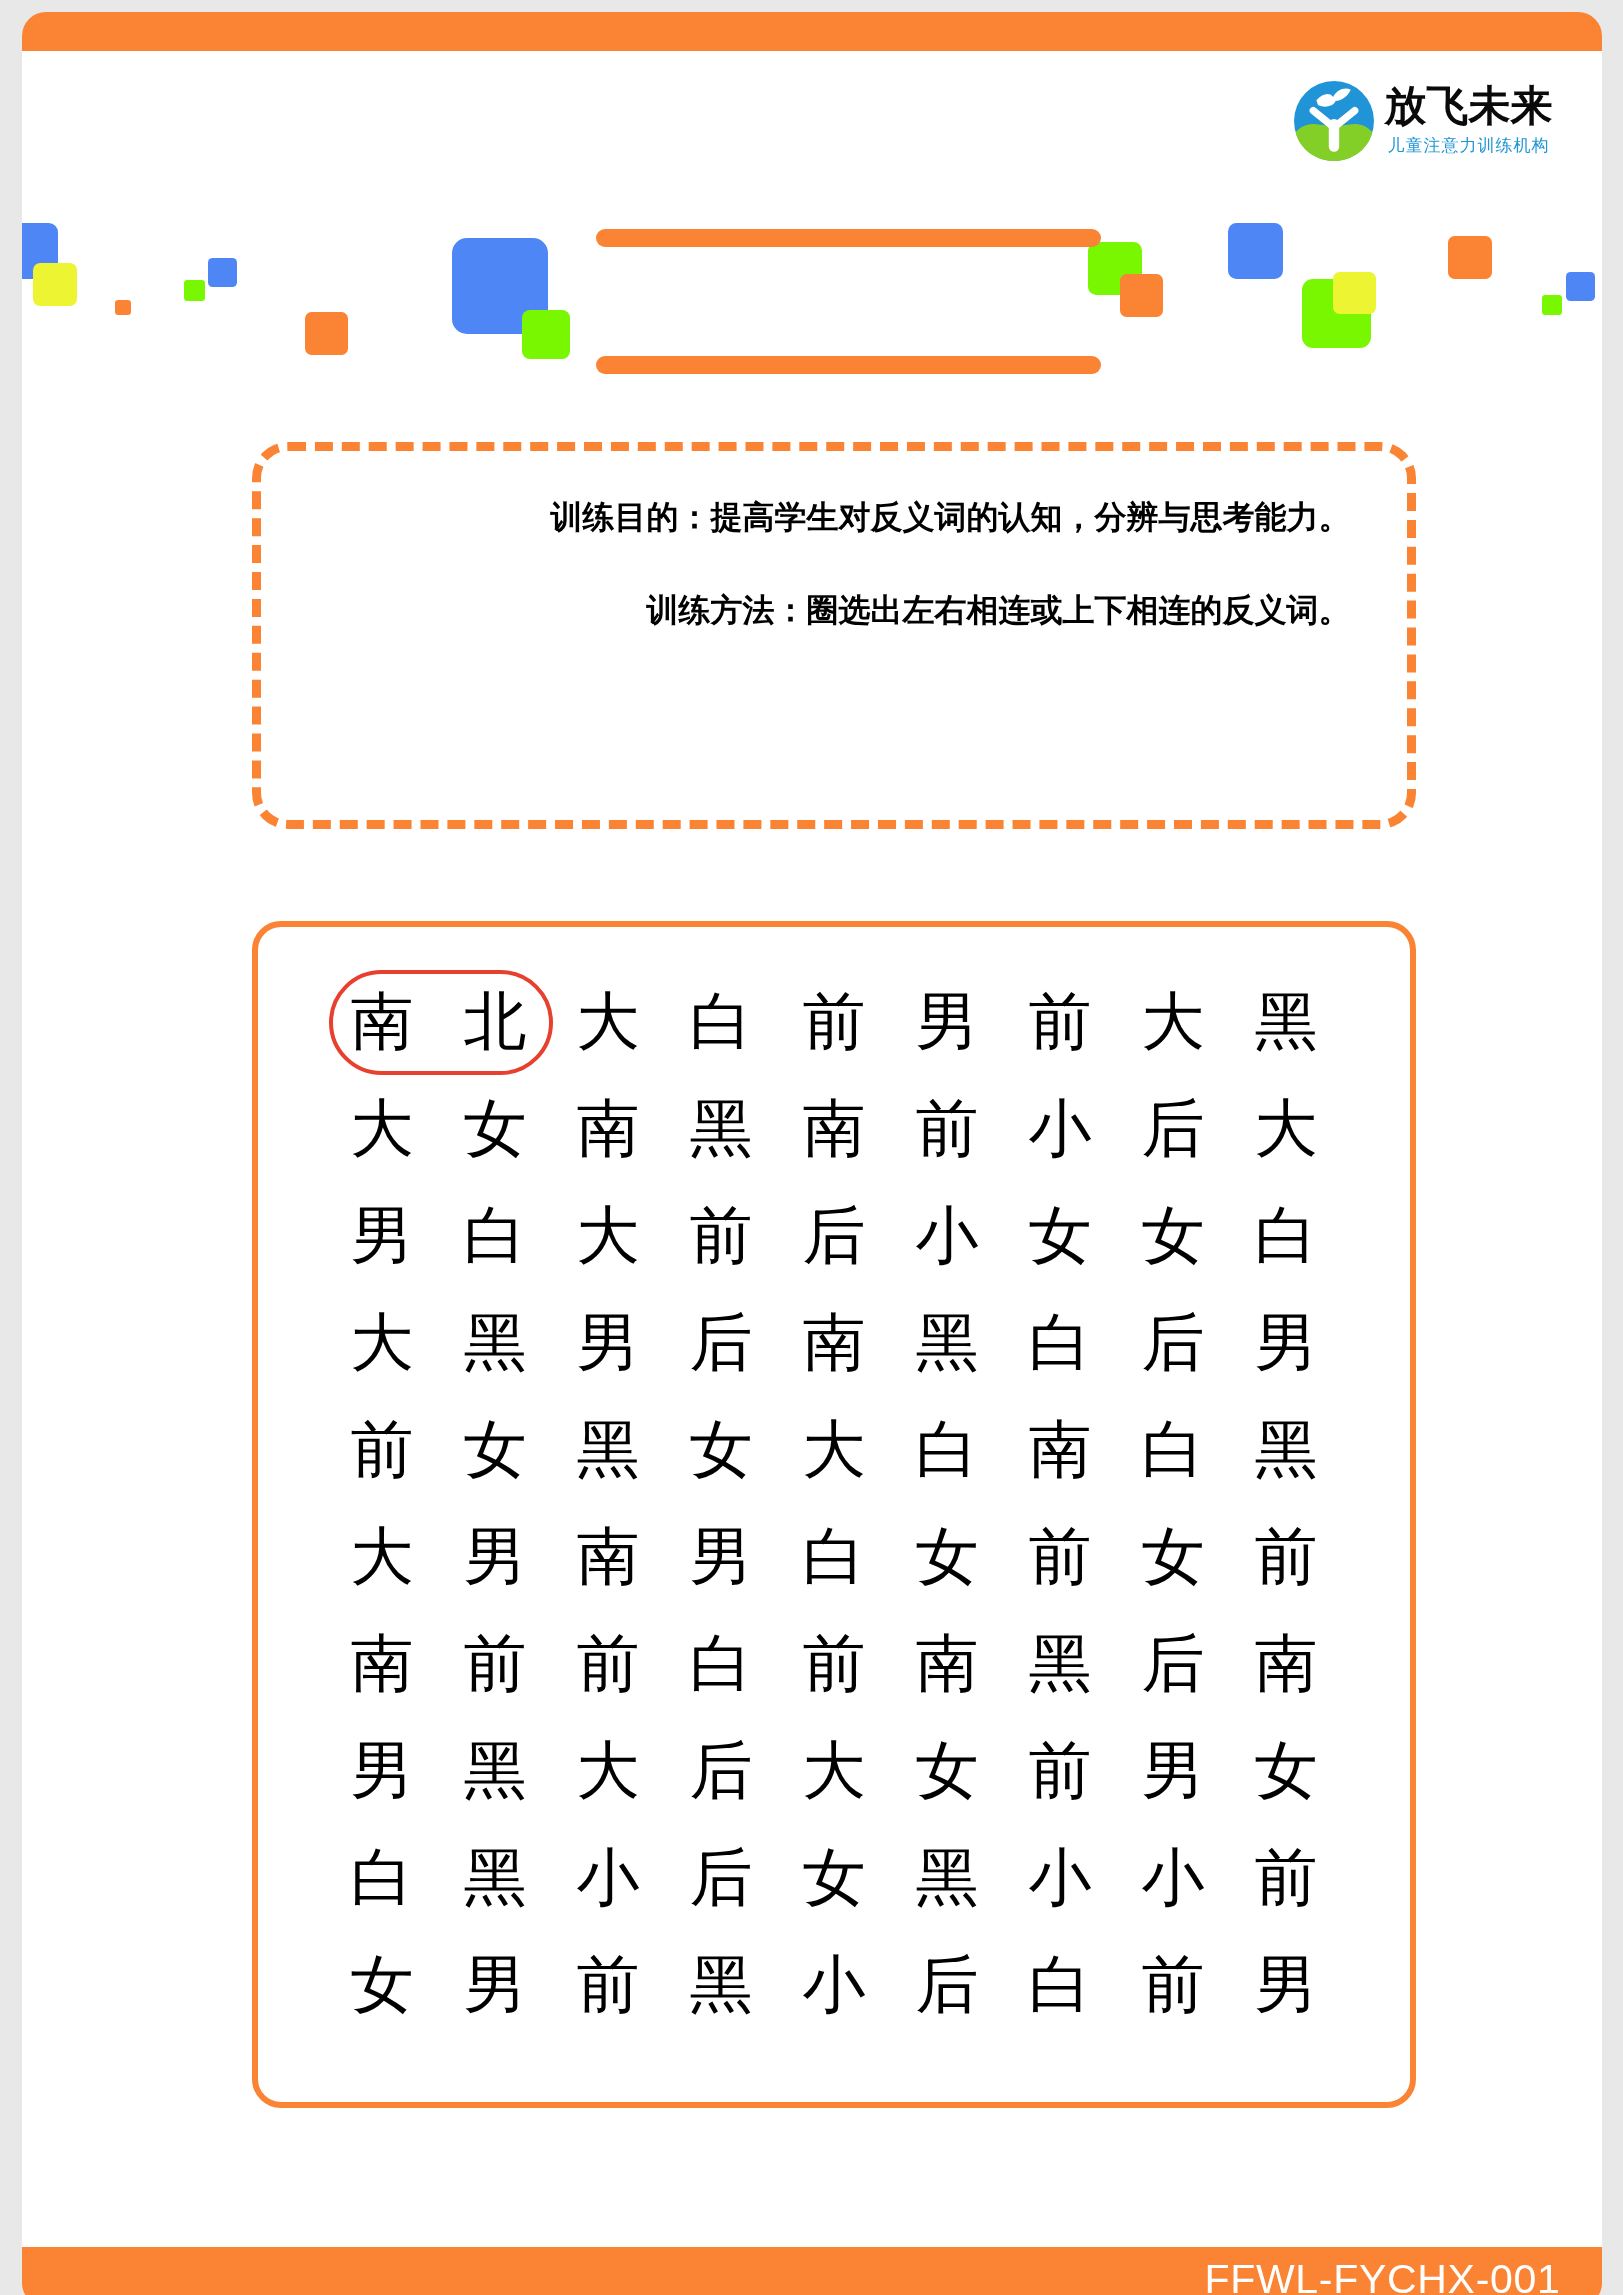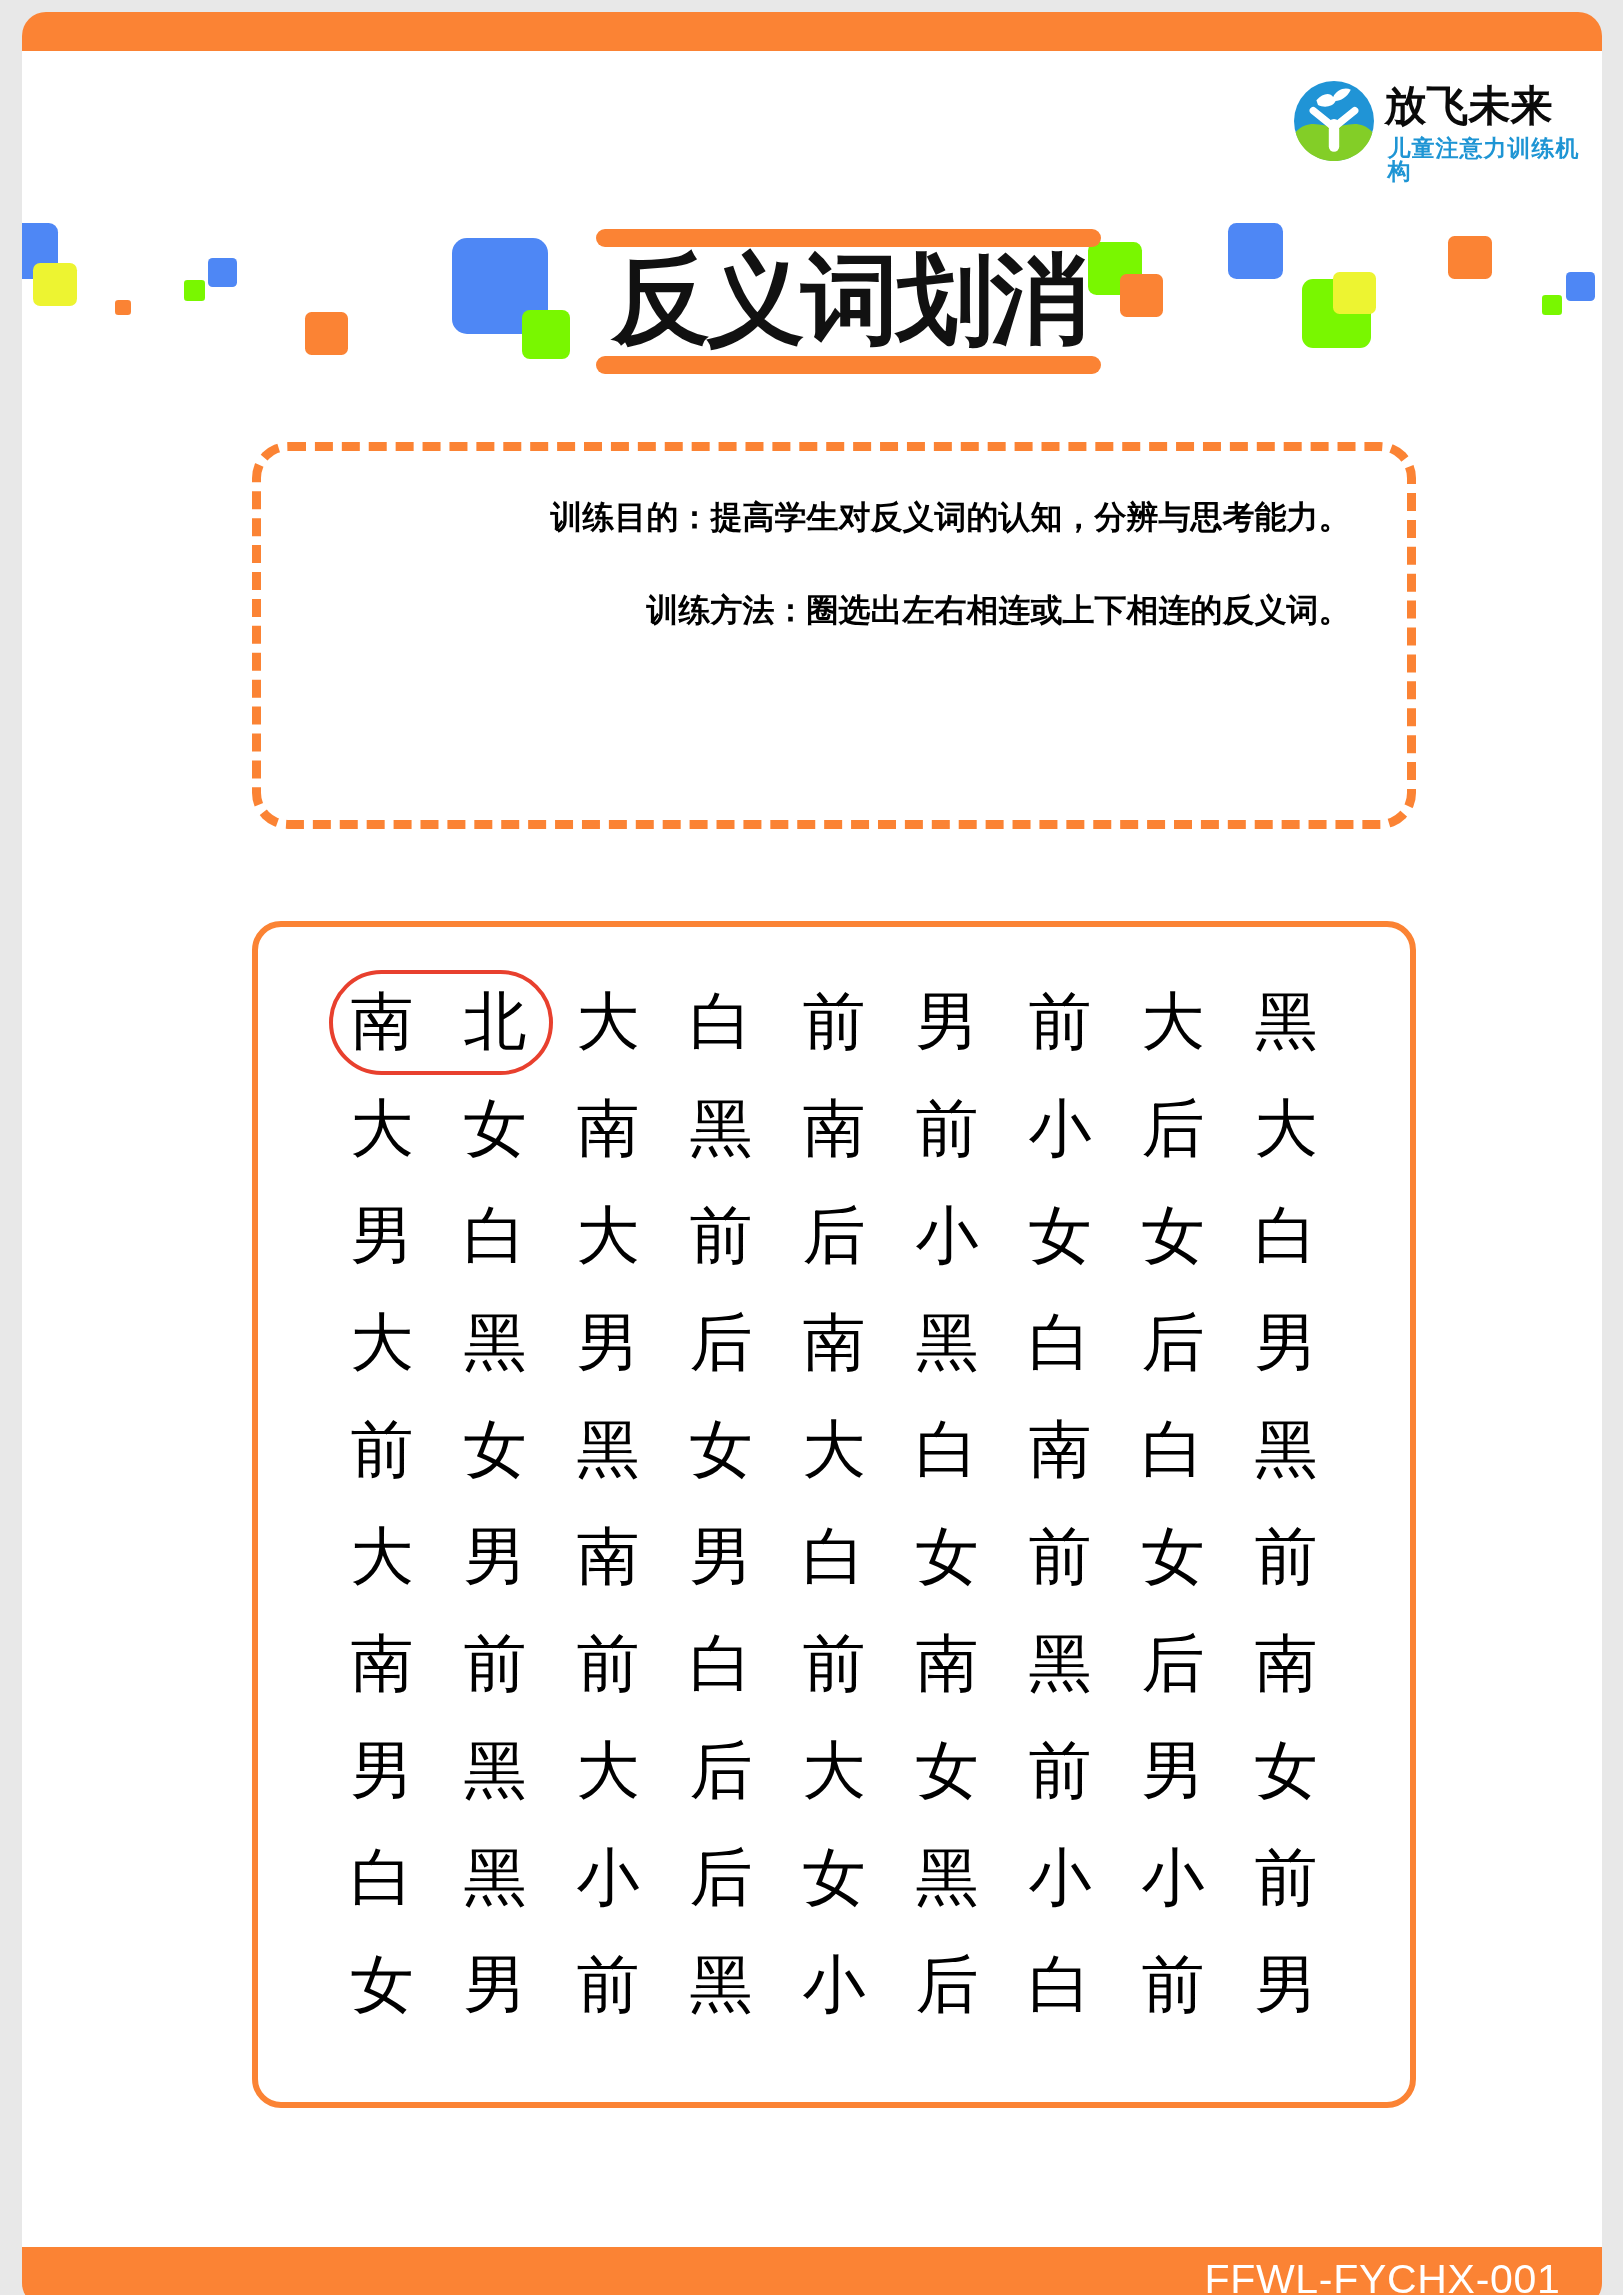--- a/index.html
+++ b/index.html
@@ -8,21 +8,21 @@
     background:#FB8334;overflow:hidden;
     font-family:"Liberation Sans","DejaVu Sans",sans-serif;
     border-radius:24px;
   }
   .paper{position:absolute;left:0;right:0;top:39px;bottom:60px;background:#ffffff;}
   
   .deco-square{position:absolute;}
   
   .logo-mark{position:absolute;left:1272px;top:69px;width:80px;height:80px;}
   .brand-name{position:absolute;left:1363px;top:73px;font-size:42px;font-weight:900;color:#0a0a0a;letter-spacing:0px;line-height:1;}
-  .brand-tagline{position:absolute;left:1366px;top:125px;font-size:23px;font-weight:700;color:#1E95D4;letter-spacing:1px;line-height:1;}
+  .brand-tagline{position:absolute;left:1366px;top:125px;font-size:17px;font-weight:400;color:#1E95D4;letter-spacing:1px;line-height:1;}
   
   .title-bar{position:absolute;left:574px;width:505px;height:17.7px;background:#FB8334;border-radius:9.2px;}
   .title-bar.top{top:217px;}
   .title-bar.bottom{top:344px;}
   .page-title{
     position:absolute;left:542px;top:236px;width:570px;text-align:center;
     font-size:98px;font-weight:900;letter-spacing:-3.3px;color:#111;line-height:1.05;
   }
   
   .instruction-box{
@@ -87,21 +87,20 @@
     <path d="M50,58 L24,37" stroke="#ffffff" stroke-width="9" stroke-linecap="round" fill="none"></path>
     <path d="M50,58 L76,37" stroke="#ffffff" stroke-width="9" stroke-linecap="round" fill="none"></path>
     <circle cx="50" cy="55" r="7.5" fill="#ffffff"></circle>
     <path d="M50,60 L50,82" stroke="#ffffff" stroke-width="13" stroke-linecap="round" fill="none"></path>
     <path d="M28,24 C36,15 45,14 49,20 C53,11 64,7 71,11 C66,21 58,25 52,25 C49,32 38,34 30,30 Z" fill="#ffffff"></path>
   </svg>
   <div class="brand-name">放飞未来</div>
   <div class="brand-tagline">儿童注意力训练机构</div>
 
   <div class="title-bar top"></div>
-  <div class="page-title">反义词划消</div>
   <div class="title-bar bottom"></div>
 
   <div class="instruction-box">
     <p>训练目的：提高学生对反义词的认知，分辨与思考能力。</p>
     <p>训练方法：圈选出左右相连或上下相连的反义词。</p>
   </div>
 
   <div class="grid-box"></div>
   <div id="char-grid">
       <div class="grid-cell">南</div>

